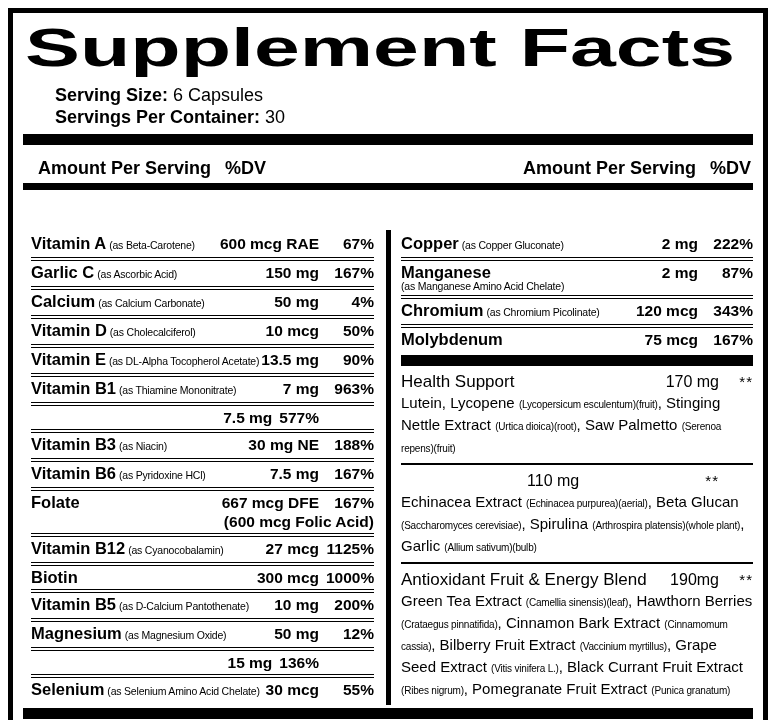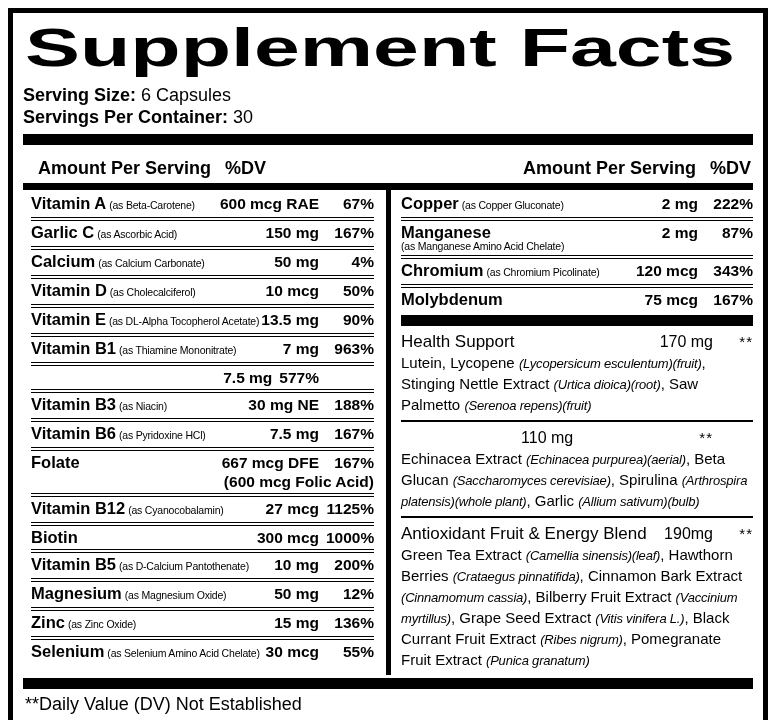--- a/index.html
+++ b/index.html
@@ -13,52 +13,52 @@
     margin:8px 8px 0 8px;
     border:5px solid #000;
     padding:6px 10px 4px 10px;
     box-sizing:border-box;
     width:760px;
     background:#fff;
   }
   .title-wrap{margin:2px 0 3px 2px;}
   .serv{font-size:18px;line-height:22px;}
   .b{font-weight:bold;}
-  .serv .b{margin-right:5px;}
+  .serv .b{margin-right:5px;margin-left:32px;}
   .bar{background:#000;}
   .bar-top{height:11px;margin-top:6px;}
   .bar-mid{height:7px;}
   .bar-bottom{height:11px;margin-top:3px;}
   .hdr{display:flex;font-weight:bold;font-size:18px;line-height:21px;padding:13px 0 4px 0;}
   .hdr-left{width:363px;box-sizing:border-box;display:flex;justify-content:flex-end;gap:14px;padding-right:120px;}
   .hdr-right{flex:1;display:flex;justify-content:flex-end;gap:14px;padding-right:2px;}
-  .cols{display:flex;align-items:stretch;}
+  .cols{display:flex;align-items:stretch;margin-top:40px;}
   .col-left{width:363px;box-sizing:border-box;padding:2px 12px 0 8px;}
   .vdiv{width:5px;background:#000;}
   .col-right{flex:1;box-sizing:border-box;padding:2px 0 0 10px;}
   .row{
     display:grid;grid-template-columns:1fr auto 48px;column-gap:7px;
     align-items:baseline;padding:2px 0;
     font-size:16.5px;font-weight:bold;line-height:19px;
   }
   .nm-cell{white-space:nowrap;min-width:0;}
   .form{font-weight:normal;font-size:10.5px;letter-spacing:-0.2px;margin-left:3px;}
   .amt,.dv{font-size:15.5px;text-align:right;white-space:nowrap;}
   .amt2{grid-column:1 / -1;font-size:15.5px;text-align:right;line-height:19px;}
   .form-line{grid-column:1 / -1;font-weight:normal;font-size:10.5px;letter-spacing:-0.2px;line-height:13px;margin-top:-2px;}
   .sep{height:4px;border-top:1.3px solid #000;border-bottom:1.3px solid #000;box-sizing:border-box;}
   .rbar{height:11px;background:#000;margin:4px 0 3px 0;}
   .blend-title{
-    display:grid;grid-template-columns:1fr auto 34px;column-gap:6px;
+    display:grid;grid-template-columns:1fr auto 34px;
     align-items:baseline;font-size:17px;line-height:21px;padding:2px 0 1px 0;
   }
   .blend-amt{font-size:16px;text-align:center;white-space:nowrap;}
   .blend-dv{font-size:15px;text-align:right;letter-spacing:1px;}
   .desc{margin:0 0 4px 0;font-size:15px;line-height:20px;}
-  .di{font-style:italic;font-size:13px;letter-spacing:-0.2px;}
+  .di{font-size:10px;letter-spacing:-0.2px;}
   .bsep{border-top:2px solid #000;margin:1px 0 3px 0;}
   .footnote{font-size:18px;line-height:22px;padding:4px 0 2px 2px;}
 </style>
 </head>
 <body>
 
 <div class="label">
 
   <div class="title-wrap">
     <svg width="712" height="56" viewBox="0 0 712 56">
@@ -184,21 +184,20 @@
       <div class="sep"></div>
 
       <div class="row">
         <div class="nm-cell"><span class="nm">Magnesium</span><span class="form">(as Magnesium Oxide)</span></div>
         <div class="amt">50 mg</div>
         <div class="dv">12%</div>
       </div>
       <div class="sep"></div>
 
       <div class="row">
-        <div class="nm-cell"><span class="nm">Zinc</span><span class="form">(as Zinc Oxide)</span></div>
         <div class="amt">15 mg</div>
         <div class="dv">136%</div>
       </div>
       <div class="sep"></div>
 
       <div class="row">
         <div class="nm-cell"><span class="nm">Selenium</span><span class="form">(as Selenium Amino Acid Chelate)</span></div>
         <div class="amt">30 mcg</div>
         <div class="dv">55%</div>
       </div>

